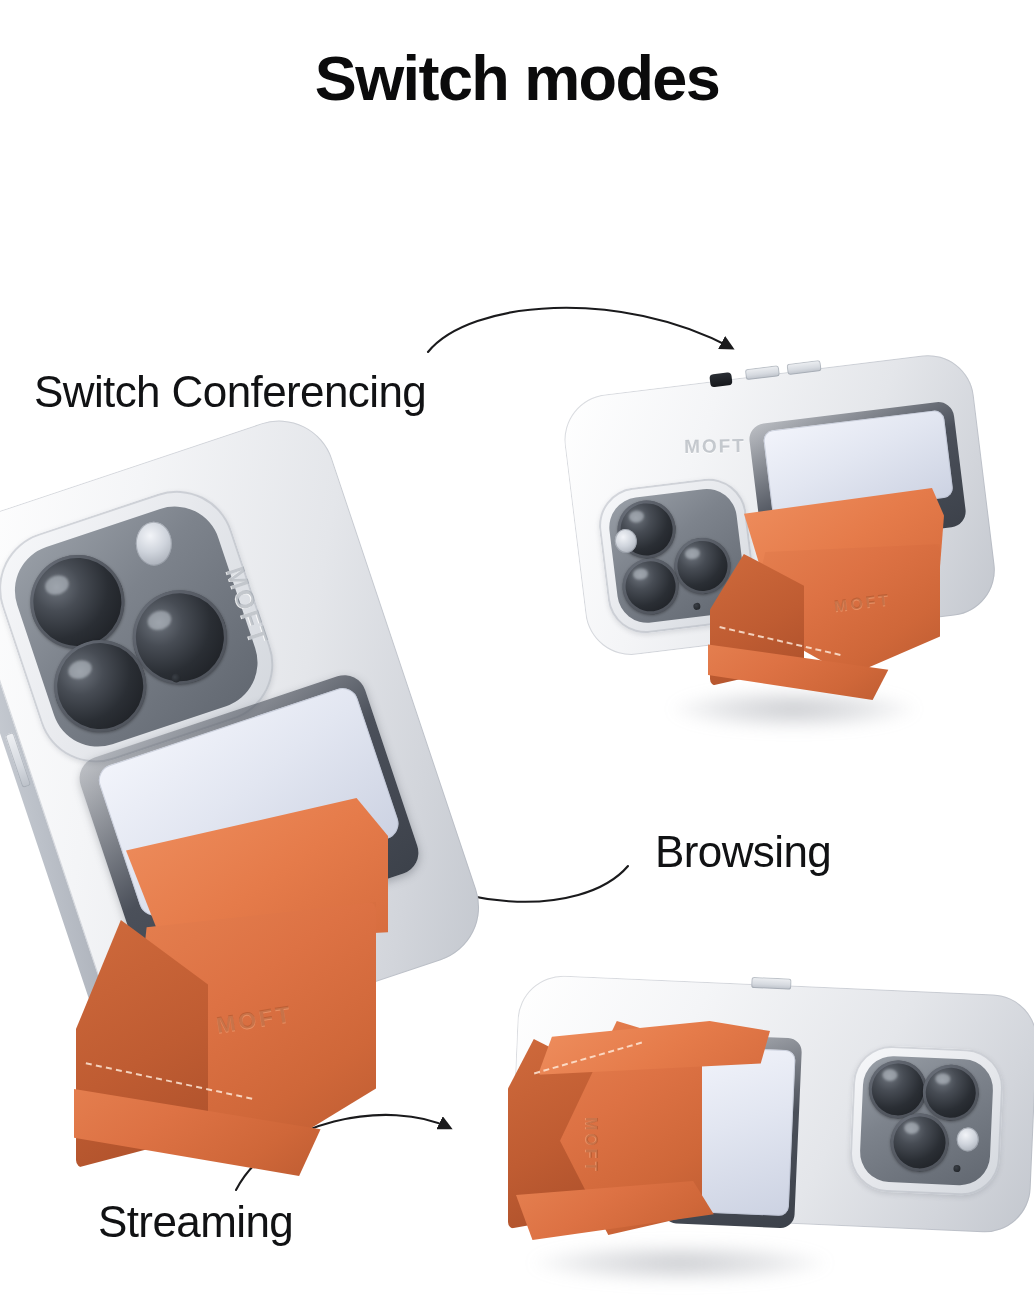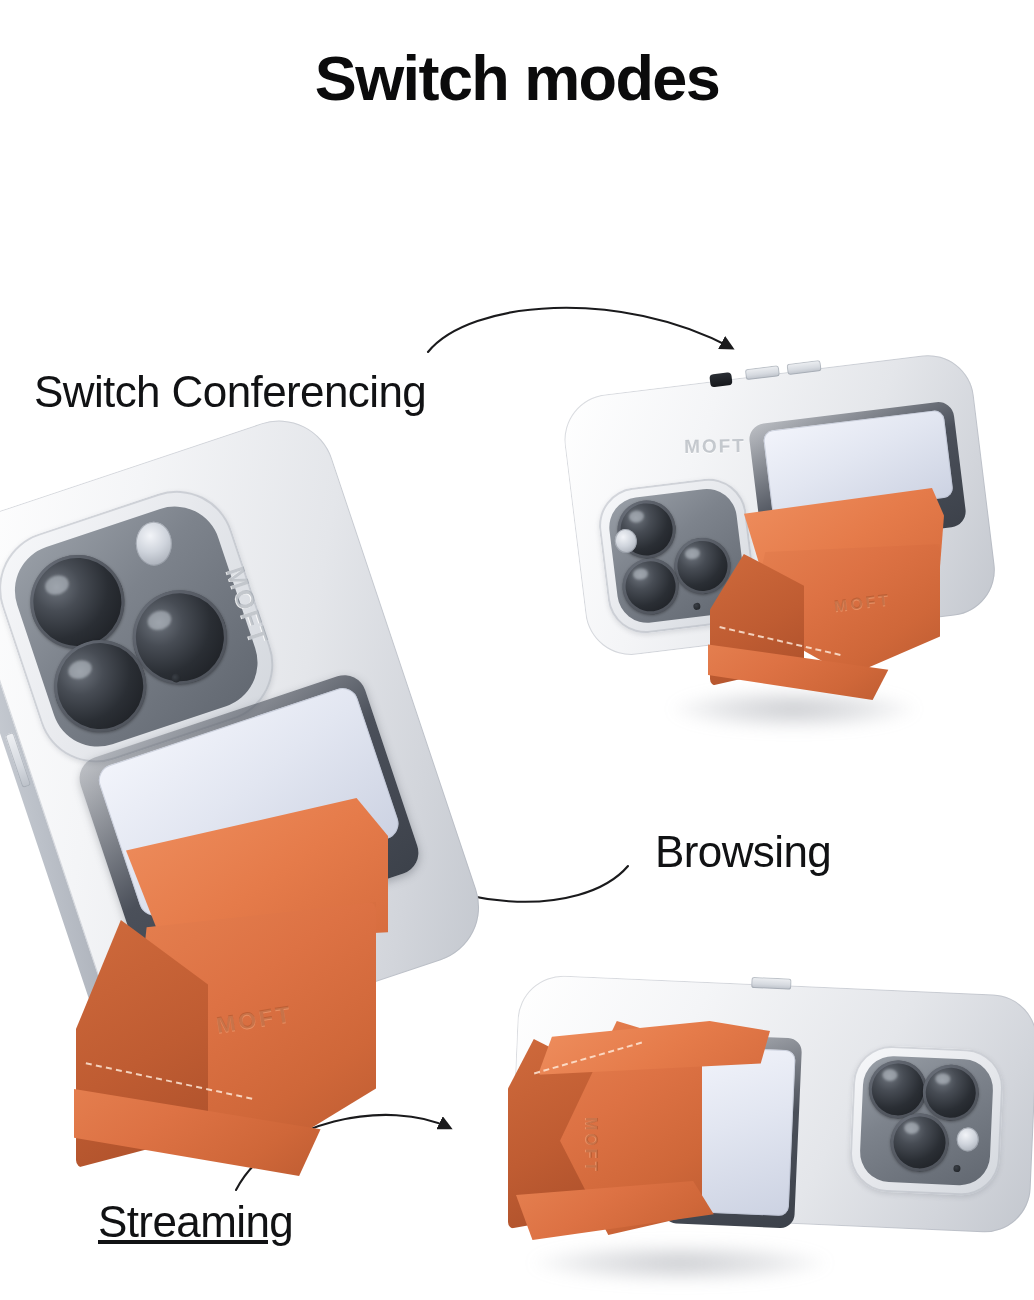--- a/index.html
+++ b/index.html
@@ -20,21 +20,21 @@
   }
   .headline .l2{display:block;}
 
   
   .mode-label{
     position:absolute;color:#111214;
     font-weight:400;font-size:44px;letter-spacing:-0.6px;white-space:nowrap;
   }
   #lbl-video{left:34px;top:367px;}
   #lbl-browse{left:655px;top:827px;}
-  #lbl-stream{left:98px;top:1197px;text-decoration:underline;}
+  #lbl-stream{left:98px;top:1197px;}
 
   
   .arrow-layer{position:absolute;inset:0;pointer-events:none;}
 
   
   .device{position:absolute;}
   .shadow-soft{
     position:absolute;border-radius:50%;
     background:radial-gradient(ellipse at 50% 50%,rgba(120,124,134,.38) 0%,rgba(140,144,154,.20) 45%,rgba(255,255,255,0) 72%);
     filter:blur(7px);

